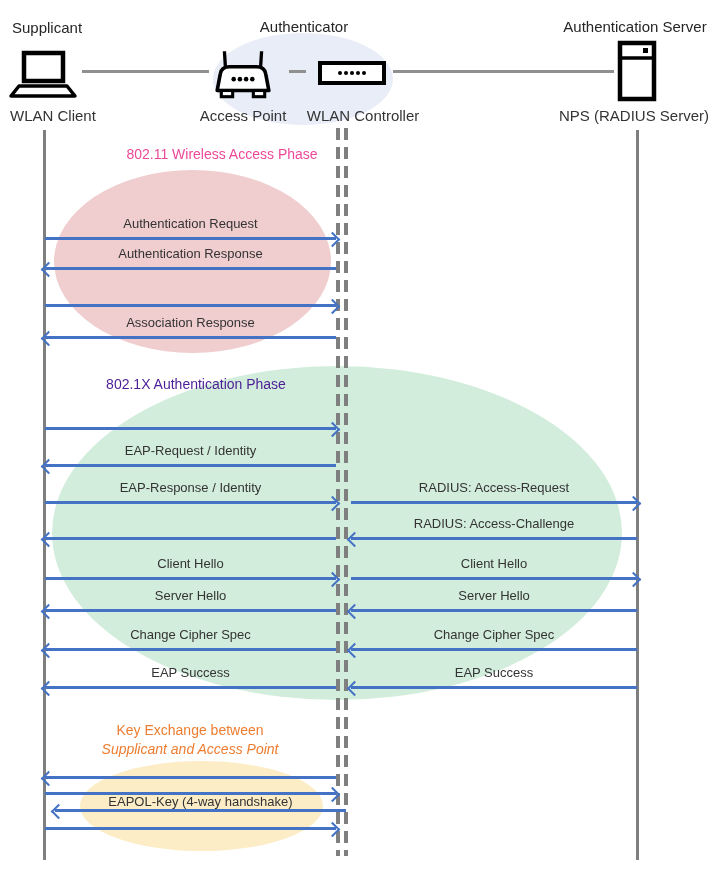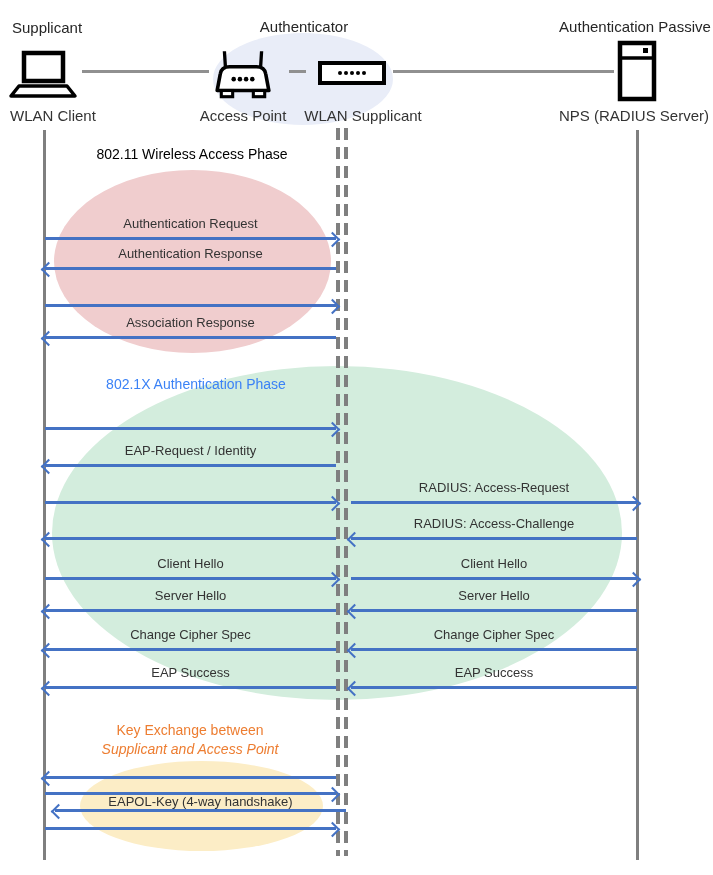--- a/index.html
+++ b/index.html
@@ -8,43 +8,43 @@
   .abs{position:absolute;}
   .role{font-size:15px;color:#262626;white-space:nowrap;z-index:3;}
   .dev-label{font-size:15px;color:#333;white-space:nowrap;z-index:3;}
   .centered{transform:translateX(-50%);}
   .ellipse{position:absolute;border-radius:50%;z-index:0;}
   .lifeline{position:absolute;width:3px;background:#7f7f7f;z-index:1;}
   .dashedline{position:absolute;width:4px;z-index:1;
     background:repeating-linear-gradient(to bottom,#7f7f7f 0,#7f7f7f 12px,transparent 12px,transparent 19px);}
   .connector{position:absolute;height:3px;background:#909090;z-index:1;}
   .phase-title{position:absolute;font-size:14px;white-space:nowrap;z-index:3;transform:translateX(-50%);}
-  .pt-red{color:#000000;}
-  .pt-green{color:#3b82f6;}
+  .pt-red{color:#ec4899;margin-left:30px;}
+  .pt-green{color:#4c1d95;}
   .pt-orange{color:#ed7d31;}
   .msg{position:absolute;height:30px;z-index:2;}
   .msg .lbl{position:absolute;left:0;right:0;top:2px;text-align:center;
             font-size:13px;color:#333;white-space:nowrap;}
   .msg .line{position:absolute;left:1px;right:1px;top:23px;height:2.5px;background:#4472c4;}
   .head{position:absolute;width:9px;height:9px;border-style:solid;border-color:#4472c4;top:20px;}
   .head-l{left:-1px;border-width:2.5px 0 0 2.5px;transform:rotate(-45deg);}
   .head-r{right:-1px;border-width:2.5px 0 0 2.5px;transform:rotate(135deg);}
   svg{display:block;}
   .icon{z-index:2;}
 </style>
 </head>
 <body>
 
 <div id="canvas">
 
   <div class="ellipse" style="left:213px;top:33px;width:180px;height:92px;background:#e9edf8;"></div>
 
   <div class="abs role" style="left:12px;top:19px;">Supplicant</div>
   <div class="abs role centered" style="left:304px;top:18px;">Authenticator</div>
-  <div class="abs role centered" style="left:635px;top:18px;">Authentication Passive</div>
+  <div class="abs role centered" style="left:635px;top:18px;">Authentication Server</div>
 
   <div class="abs icon" style="left:9px;top:50px;">
     <svg width="70" height="52" viewBox="0 0 70 52">
       <rect x="15" y="3" width="39" height="28" fill="#fff" stroke="#000" stroke-width="4.5"></rect>
       <path d="M10 36 L58 36 L66 46 L2 46 Z" fill="#fff" stroke="#000" stroke-width="3.5" stroke-linejoin="round"></path>
     </svg>
   </div>
 
   <div class="abs icon" style="left:212px;top:47px;">
     <svg width="62" height="56" viewBox="0 0 60 52">
@@ -78,21 +78,21 @@
       <rect x="27" y="8" width="5" height="5" fill="#000"></rect>
     </svg>
   </div>
 
   <div class="connector" style="left:82px;top:70px;width:127px;"></div>
   <div class="connector" style="left:289px;top:70px;width:17px;"></div>
   <div class="connector" style="left:393px;top:70px;width:221px;"></div>
 
   <div class="abs dev-label" style="left:10px;top:107px;">WLAN Client</div>
   <div class="abs dev-label centered" style="left:243px;top:107px;">Access Point</div>
-  <div class="abs dev-label centered" style="left:363px;top:107px;">WLAN Supplicant</div>
+  <div class="abs dev-label centered" style="left:363px;top:107px;">WLAN Controller</div>
   <div class="abs dev-label centered" style="left:634px;top:107px;">NPS (RADIUS Server)</div>
 
   <div class="ellipse" style="left:54px;top:170px;width:277px;height:183px;background:#f0cdce;"></div>
   <div class="ellipse" style="left:52px;top:366px;width:570px;height:334px;background:#d3eddd;"></div>
   <div class="ellipse" style="left:80px;top:761px;width:243px;height:90px;background:#fcedc6;"></div>
 
   <div class="lifeline" style="left:43px;top:130px;height:730px;"></div>
   <div class="dashedline" style="left:336px;top:128px;height:728px;"></div>
   <div class="dashedline" style="left:344px;top:128px;height:728px;"></div>
   <div class="lifeline" style="left:636px;top:130px;height:730px;"></div>
@@ -131,20 +131,21 @@
     <div class="head head-r"></div>
   </div>
 
   <div class="msg" style="left:44px;top:441px;width:293px;">
     <div class="lbl">EAP-Request / Identity</div>
     <div class="line"></div>
     <div class="head head-l"></div>
   </div>
 
   <div class="msg" style="left:44px;top:478px;width:293px;">
+    <div class="lbl">EAP-Response / Identity</div>
     <div class="line"></div>
     <div class="head head-r"></div>
   </div>
 
   <div class="msg" style="left:44px;top:514px;width:293px;">
     <div class="line"></div>
     <div class="head head-l"></div>
   </div>
 
   <div class="msg" style="left:44px;top:554px;width:293px;">

